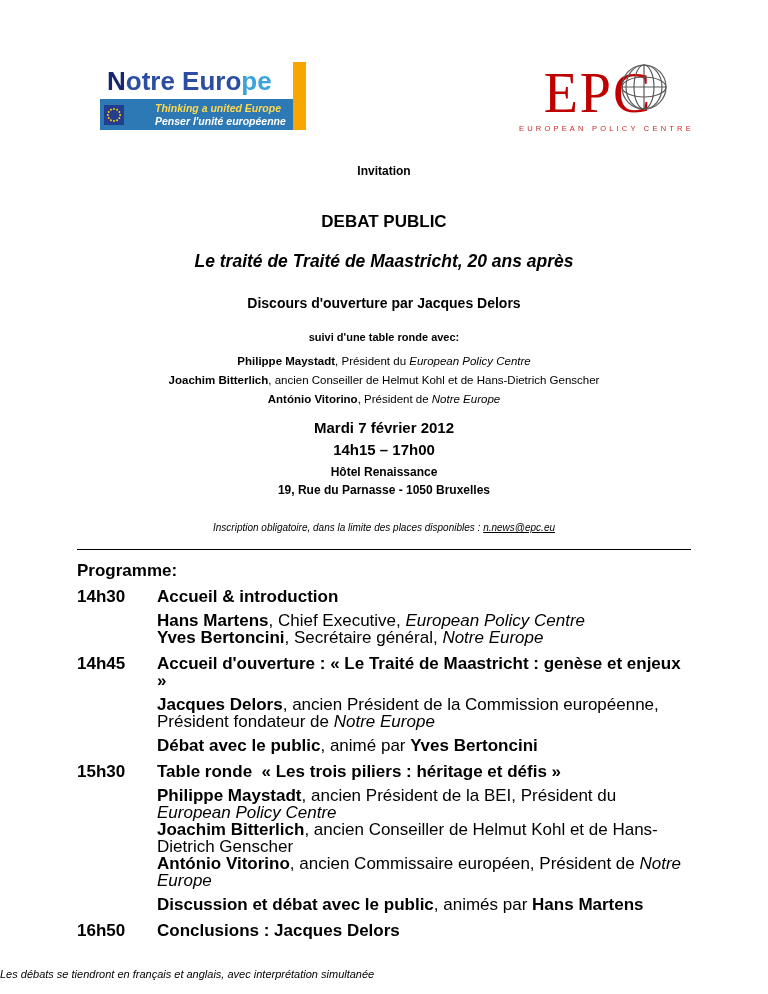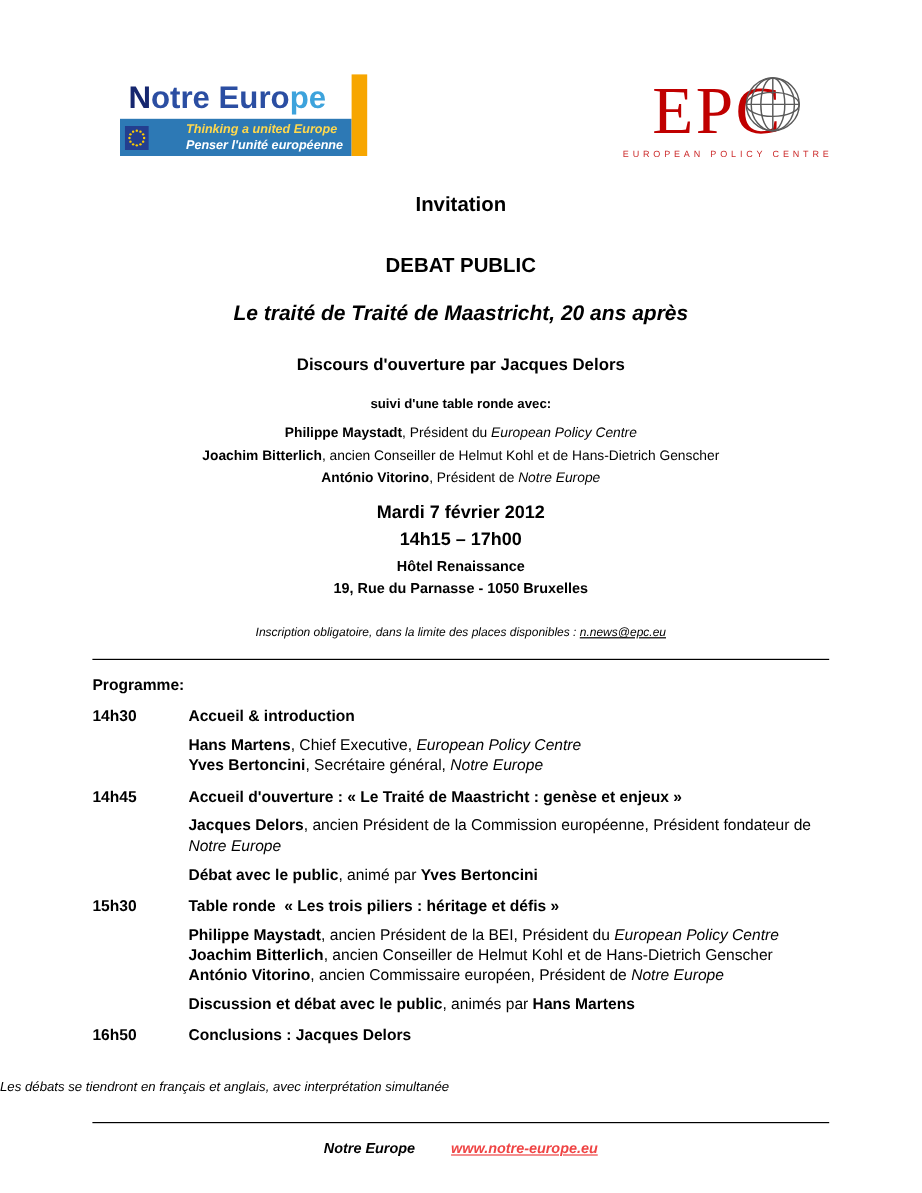--- a/index.html
+++ b/index.html
@@ -30,36 +30,36 @@
   .ne-bar { width: 13px; background: #f7a600; }
 
   .epc-logo { position: absolute; left: 519px; top: 64px; width: 158px; text-align: center; }
   .epc-row { position: relative; display: inline-block; }
   .epc-acronym { font-family: "Liberation Serif", serif; font-size: 56px; line-height: 58px; color: #c00000; letter-spacing: 2px; }
   .epc-globe { position: absolute; right: -16px; top: -1px; }
   .epc-subtitle { margin-top: 2px; font-size: 7.5px; letter-spacing: 3.2px; color: #cc2b2b; white-space: nowrap; }
 
   
   .content { text-align: center; }
-  .h-invitation { margin: 10px 0 0; font-size: 17px; line-height: 22px; font-weight: bold; }
+  .h-invitation { margin: 10px 0 0; font-size: 12px; line-height: 22px; font-weight: bold; }
   .h-event-type { margin: 32px 0 0; font-size: 17px; line-height: 15px; font-weight: bold; }
   .h-title { margin: 20px 0 0; font-size: 17.5px; line-height: 24px; font-weight: bold; font-style: italic; }
   .h-opening { margin: 21px 0 0; font-size: 14px; line-height: 18px; font-weight: bold; }
   .h-followed { margin: 18px 0 0; font-size: 11px; line-height: 15px; font-weight: bold; }
   .participants { margin: 7px 0 0; font-size: 11.5px; line-height: 19px; }
   .datetime { margin: 8px 0 0; font-size: 15px; line-height: 22px; font-weight: bold; }
   .venue { margin: 2px 0 0; font-size: 12px; line-height: 18px; font-weight: bold; }
   .registration { margin: 21px 0 0; font-size: 10px; line-height: 16px; font-style: italic; }
   .registration a { color: #000; text-decoration: underline; }
 
   .rule { margin: 13px 77px 0; border: 0; border-top: 1px solid #000; height: 0; }
   .rule.bottom { margin-top: 22px; }
 
   
-  .programme { margin: 12px 77px 0; font-size: 13px; }
+  .programme { margin: 12px 77px 0; font-size: 17px; }
   .prog-label { font-weight: bold; line-height: 17px; margin-bottom: 7px; }
   .prog-row { display: grid; grid-template-columns: 80px 1fr; margin-top: 9px; }
   .prog-time { font-weight: bold; line-height: 17px; }
   .prog-title { font-weight: bold; line-height: 17px; white-space: pre-wrap; }
   .prog-block { margin-top: 7px; }
   .prog-line { line-height: 17px; }
 
   .seg-b { font-weight: bold; }
   .seg-i { font-style: italic; }
 

